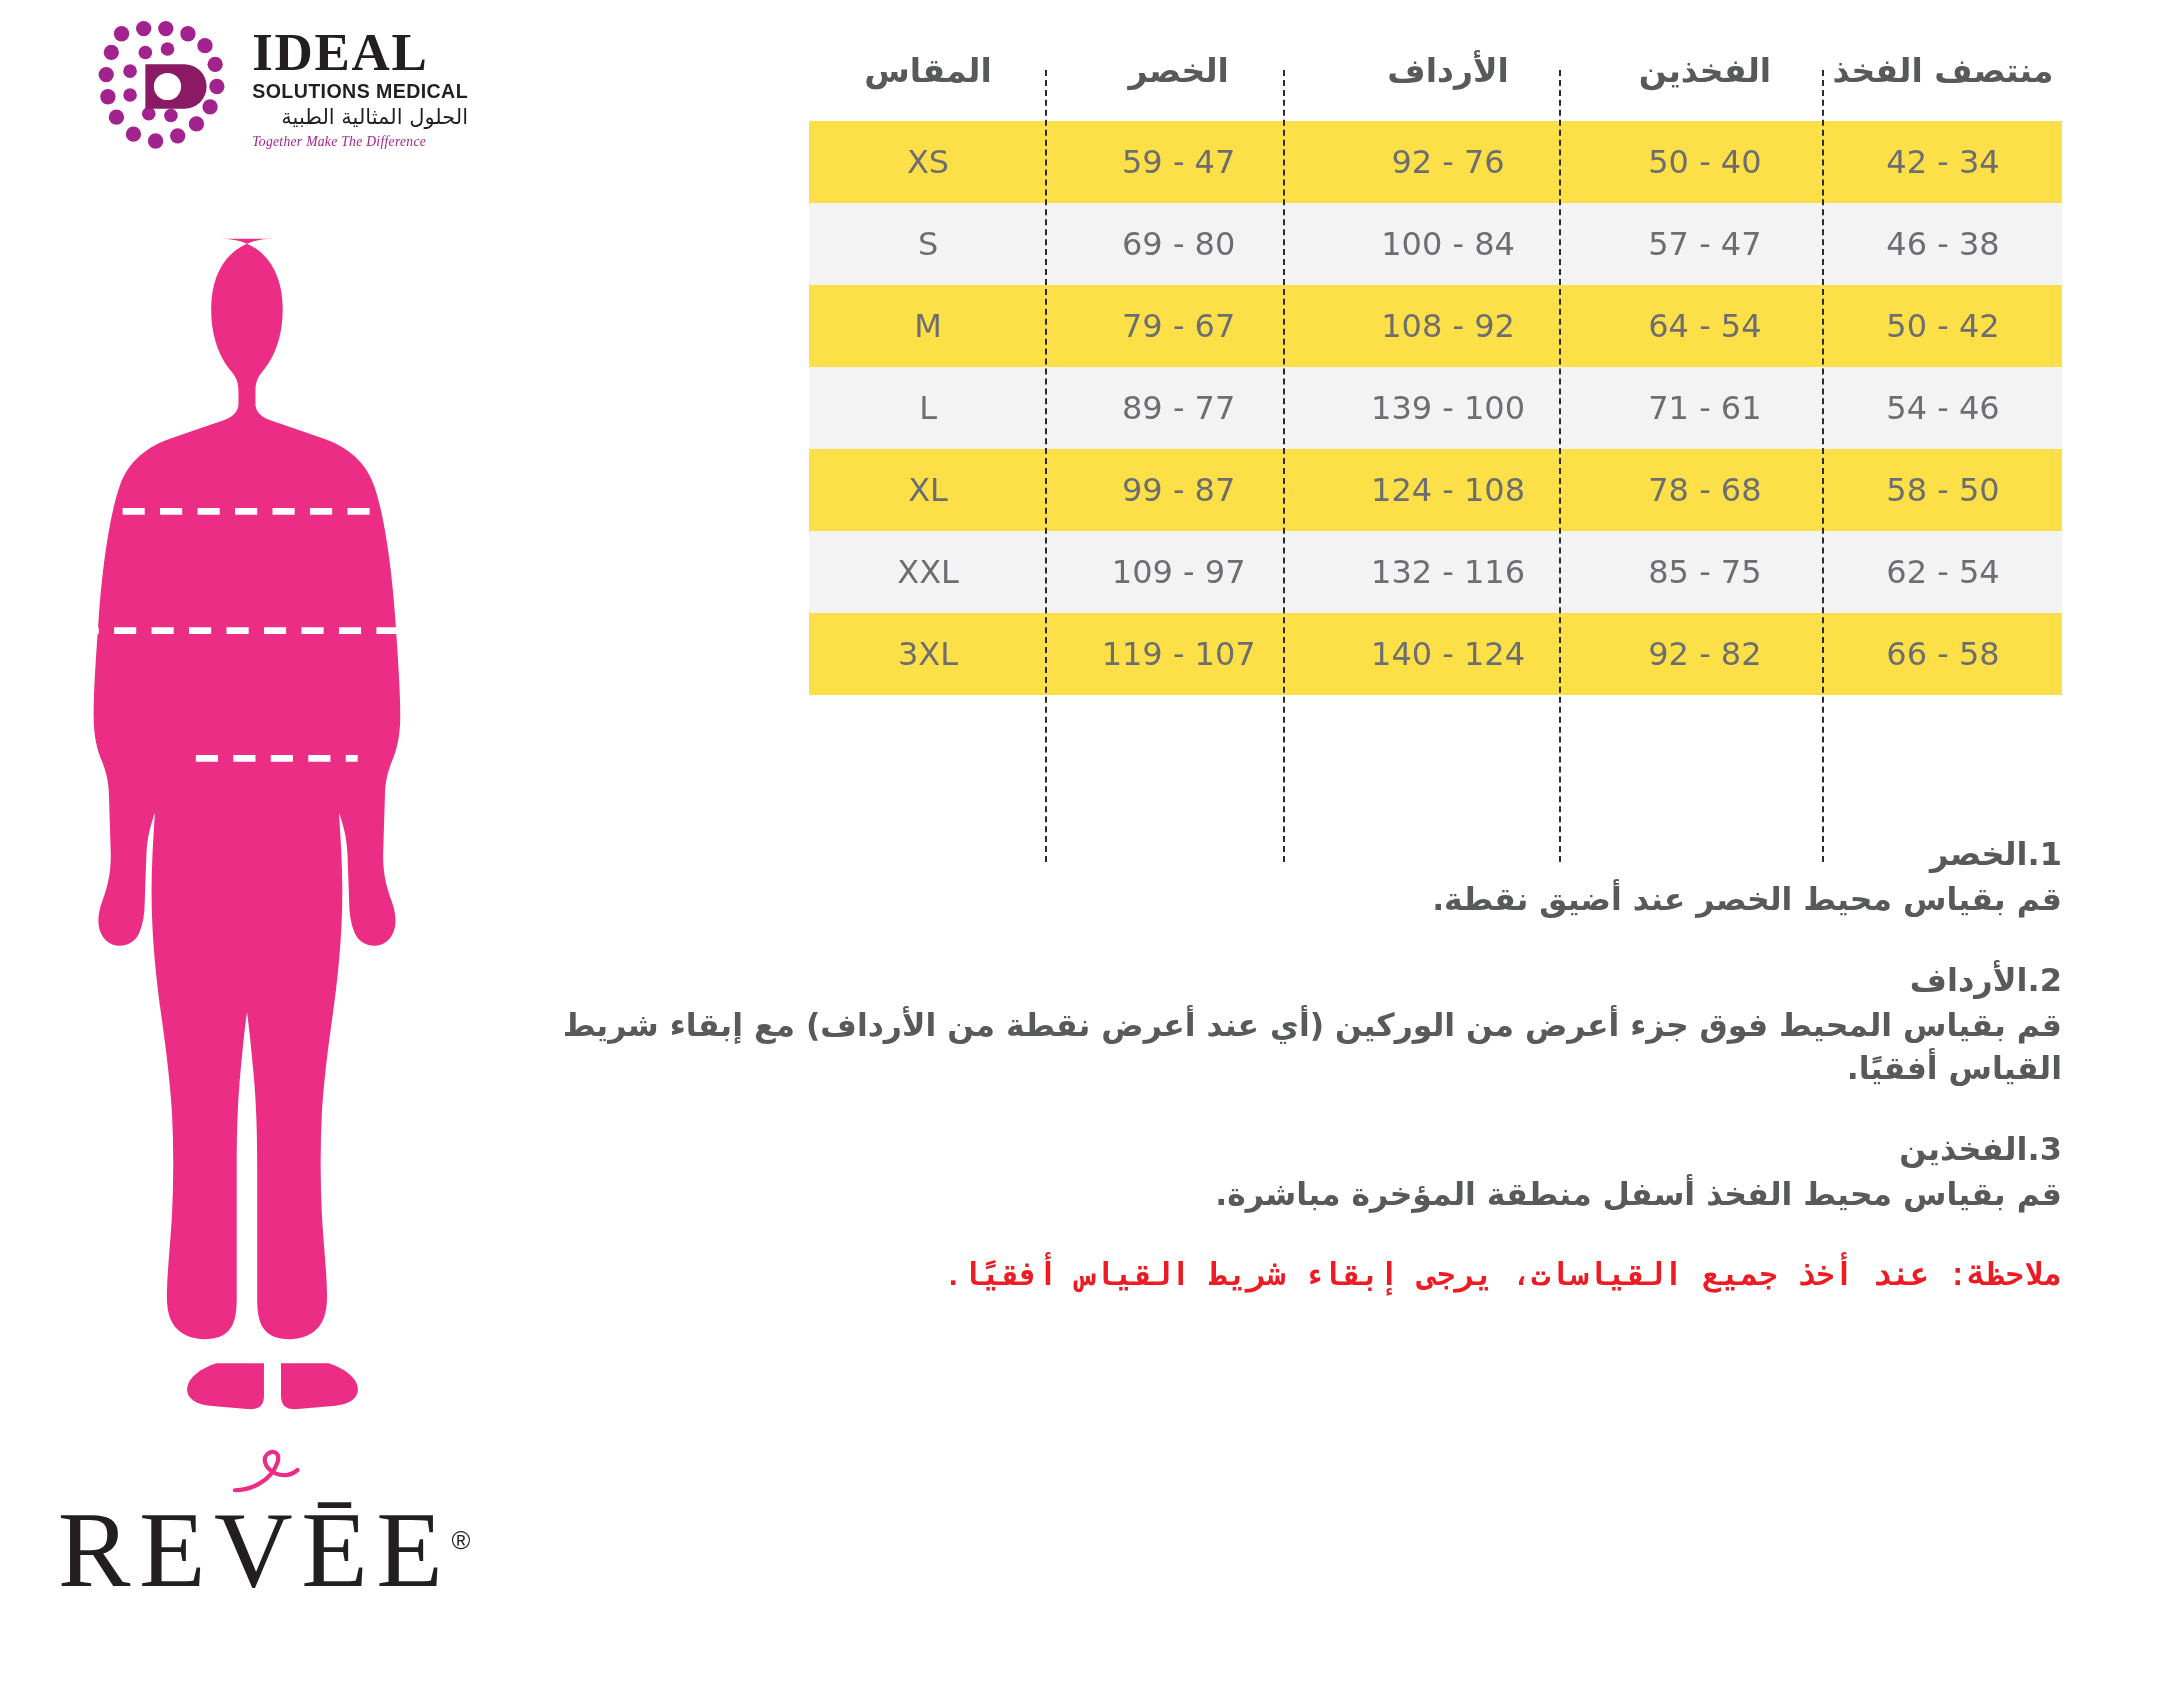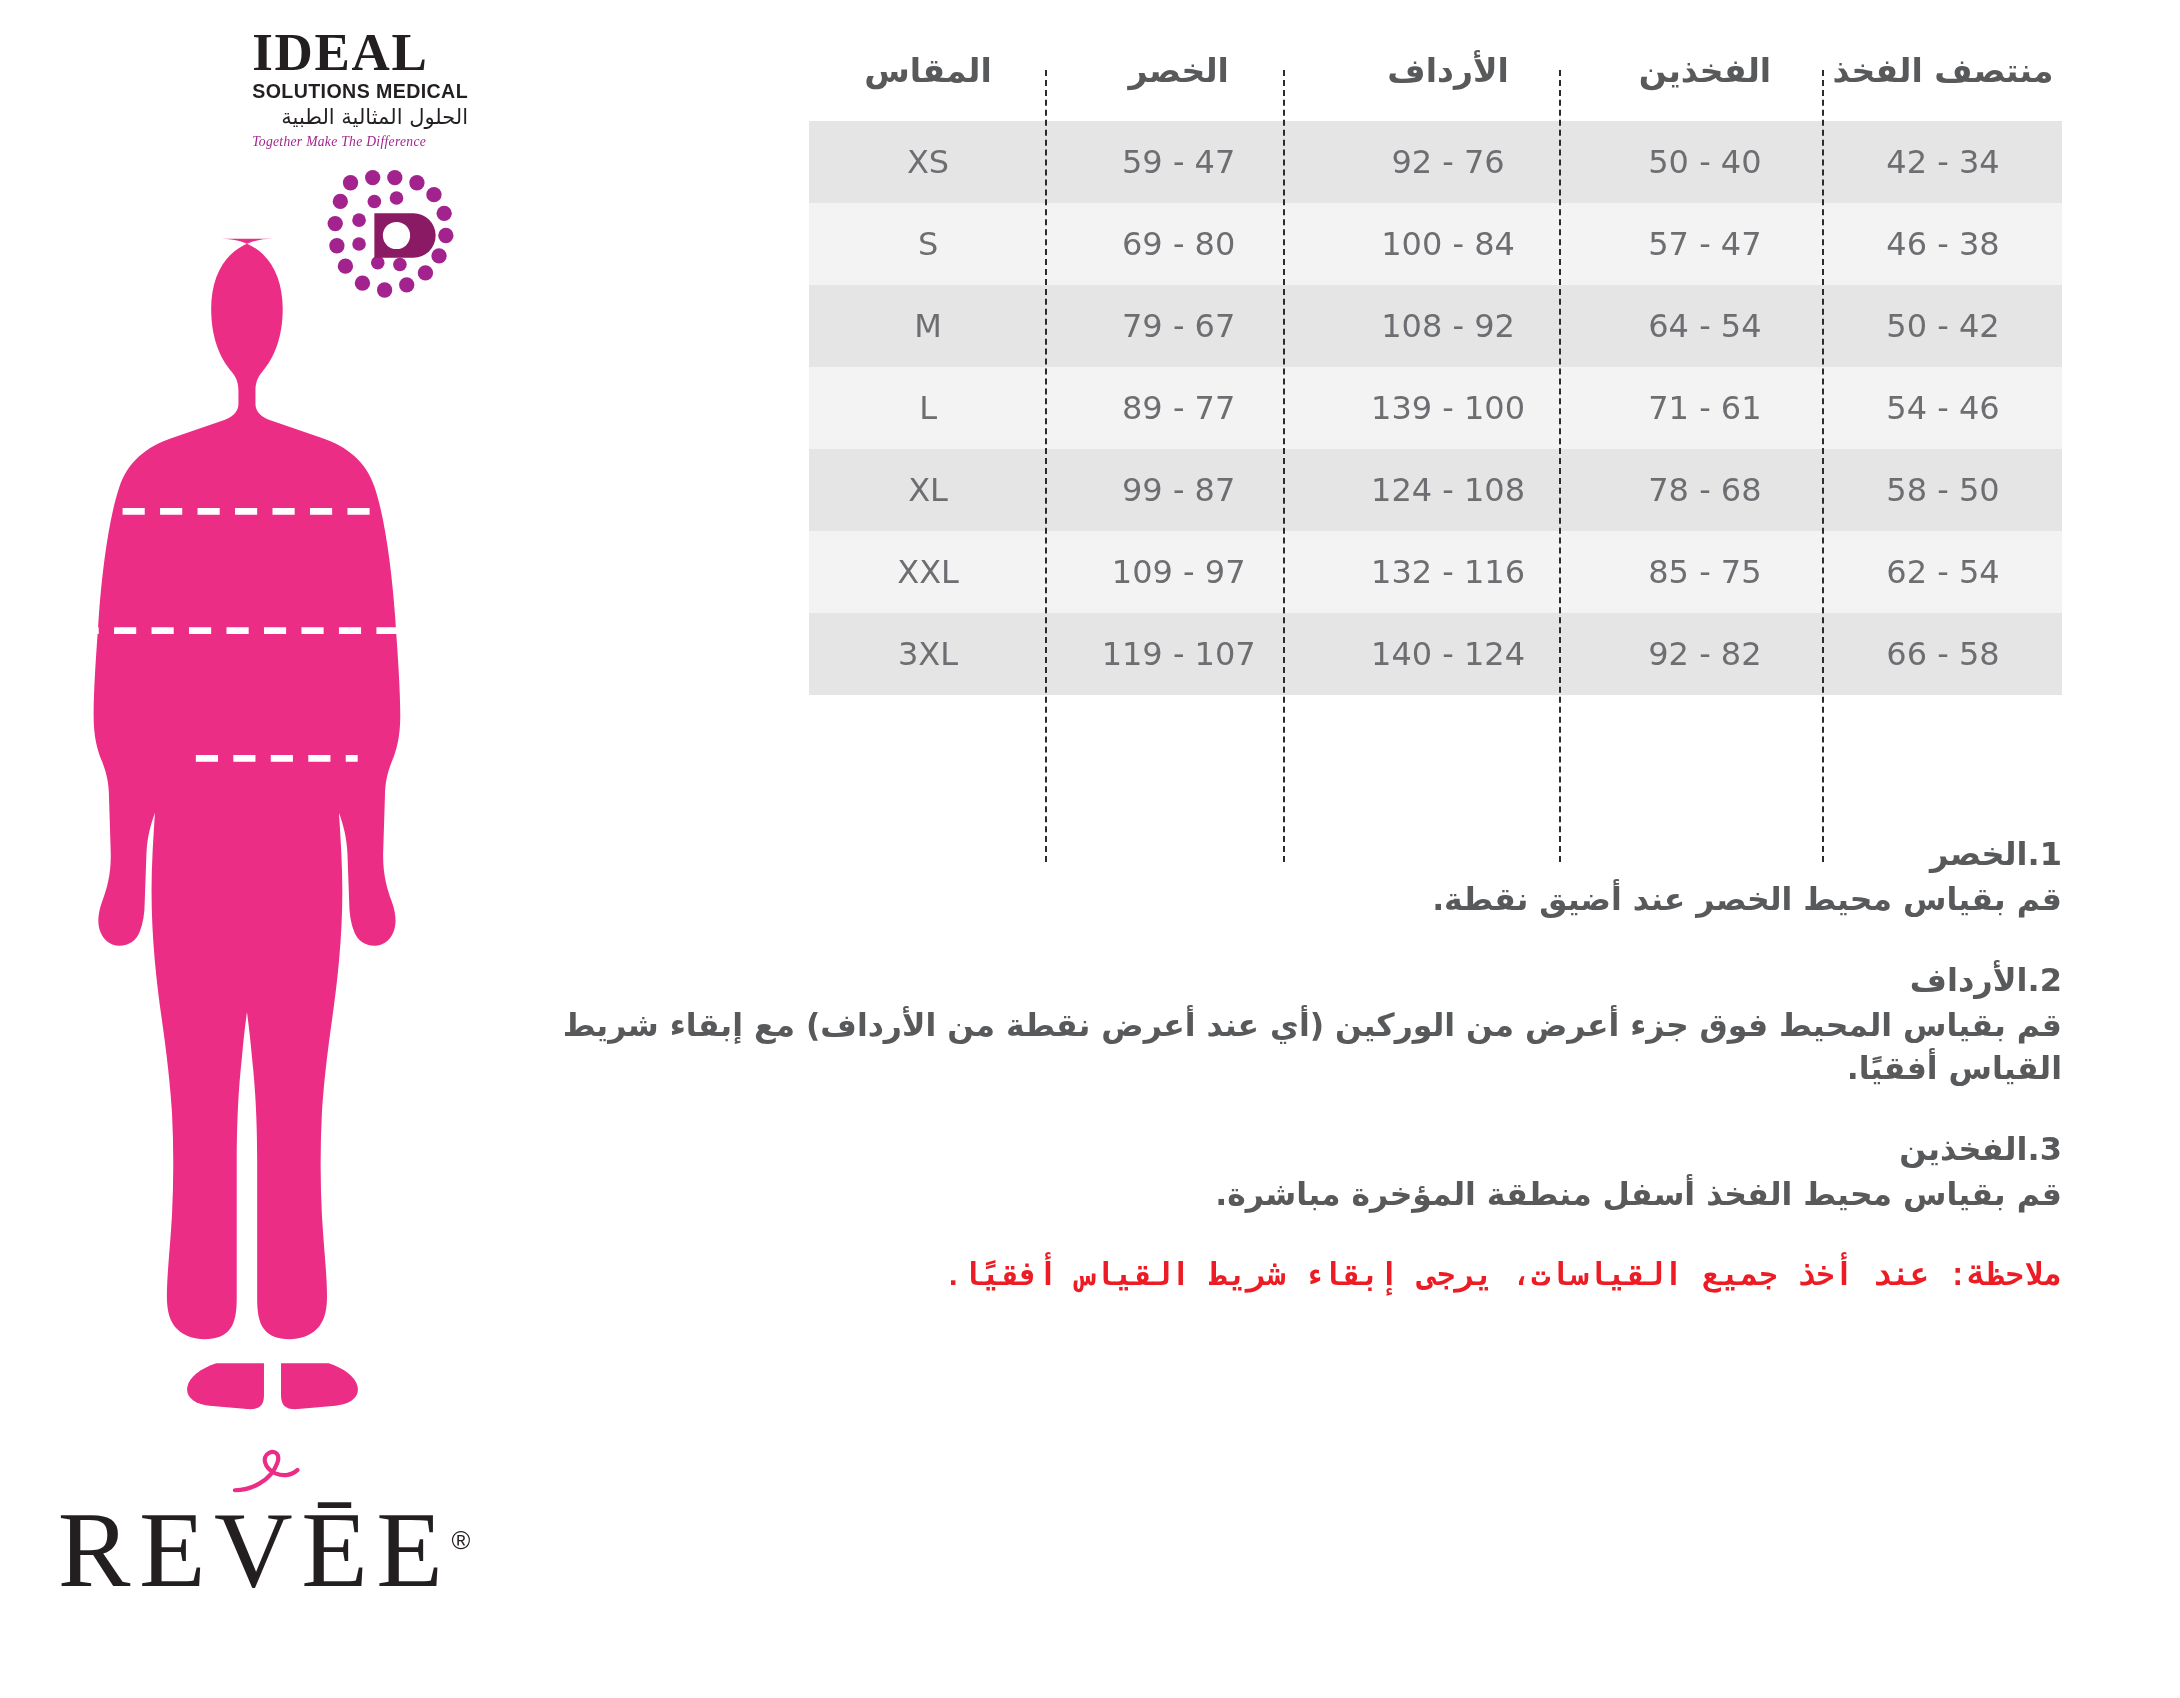--- a/index.html
+++ b/index.html
@@ -32,21 +32,21 @@
     flex: 1 1 auto;
     position: relative;
   }
 
   
   .logo-wrap {
     position: absolute;
     top: 15.3px;
     right: 60px;
     display: flex;
-    flex-direction: column;
+    flex-direction: row;
     align-items: flex-start;
     gap: 13.6px;
   }
   .logo-mark {
     width: 143px;
     height: 143px;
     position: relative;
     flex: 0 0 143px;
   }
   .logo-mark svg { display: block; }
@@ -149,21 +149,21 @@
     white-space: nowrap;
   }
   table.size-table td {
     font-family: "DejaVu Sans", sans-serif;
     font-size: 32px;
     color: #6d6e71;
     text-align: center;
     height: 80px;
     white-space: nowrap;
   }
-  table.size-table tr.shade td { background: #e5e5e5; text-align: center; }
+  table.size-table tr.shade td { background: #fde047; text-align: center; }
   table.size-table tr.plain td { background: #f3f3f3; }
   .col-size { width: 19%; }
   .col-a { width: 21%; }
   .col-b { width: 22%; }
   .col-c { width: 19%; }
   .col-d { width: 19%; }
 
   
   .dash {
     position: absolute;

